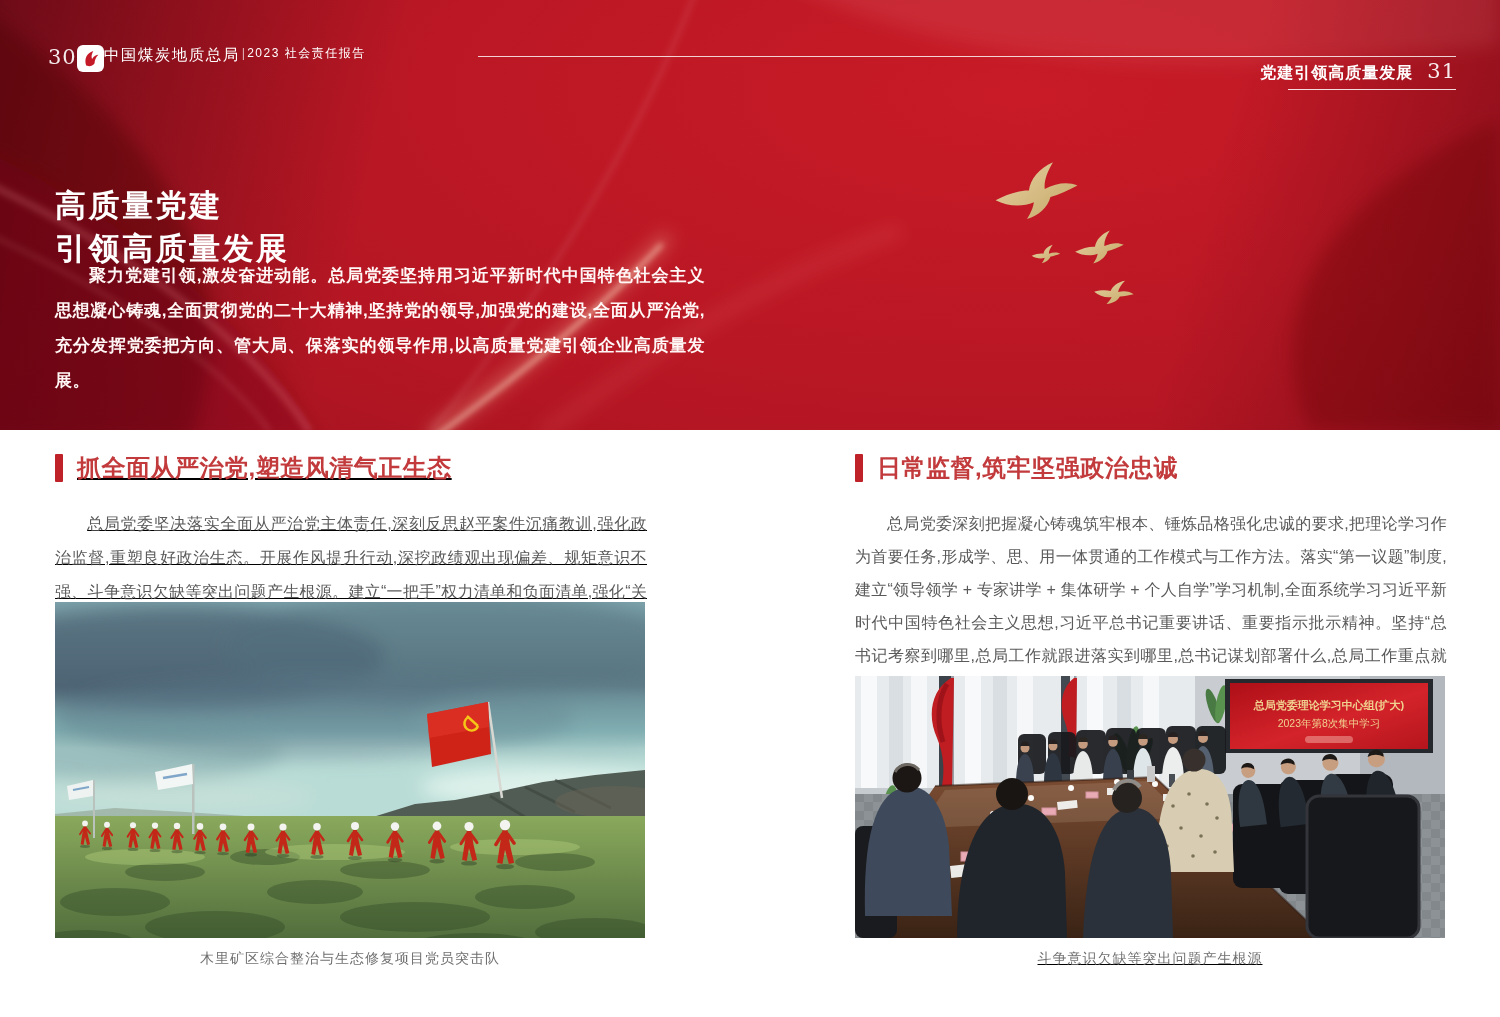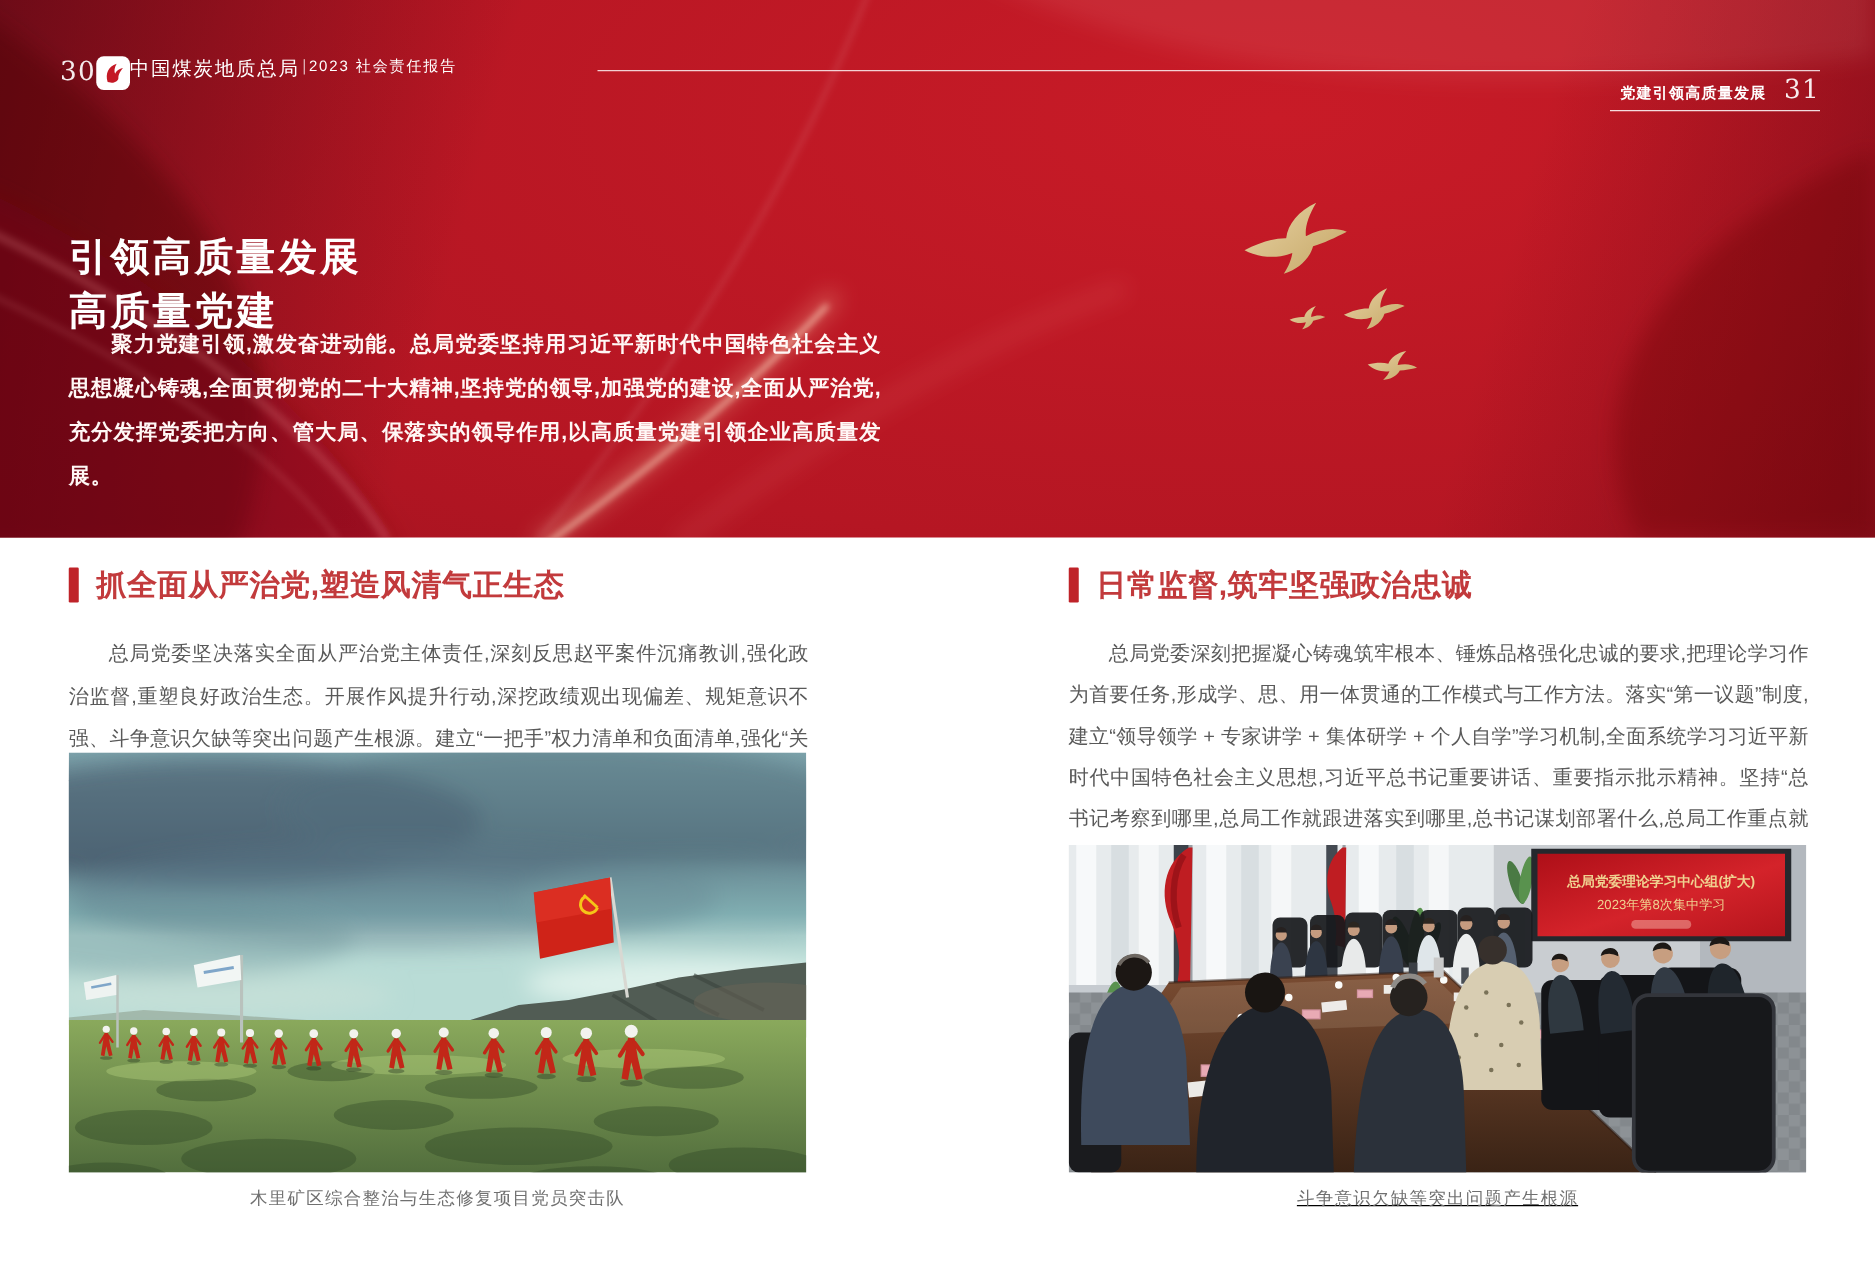--- a/index.html
+++ b/index.html
@@ -20,34 +20,34 @@
   .logo-box{width:27px;height:27px;background:#fff;border-radius:6px;display:flex;
             align-items:center;justify-content:center;}
   .org-name{font-size:15.5px;font-weight:400;letter-spacing:1.5px;}
   .hdr-sep{font-size:13px;opacity:.65;margin:0 2px;}
   .report-title{font-size:12px;font-weight:400;letter-spacing:1.5px;}
   .hdr-line{position:absolute;left:478px;top:56px;width:978px;height:1px;
             background:rgba(255,255,255,.8);}
   .hdr-right{position:absolute;right:44px;top:59px;display:flex;flex-direction:column;
              align-items:flex-end;color:#fff;}
   .hdr-right-row{display:flex;align-items:baseline;gap:14px;}
-  .hdr-right-title{font-size:12px;font-weight:600;letter-spacing:1px;}
+  .hdr-right-title{font-size:16px;font-weight:600;letter-spacing:1px;}
   .hdr-underline{width:168px;height:1px;background:rgba(255,255,255,.85);margin-top:5px;}
 
   .main-title{position:absolute;left:55px;top:163px;color:#ffffff;font-size:31px;
               font-weight:700;line-height:43px;letter-spacing:2.5px;}
   .main-title span{display:block;}
   .intro{position:absolute;left:55px;top:258px;width:650px;color:#fff7f5;font-size:17px;
          font-weight:600;line-height:35px;letter-spacing:.5px;text-align:justify;
          text-indent:2em;margin:0;}
   .doves{position:absolute;left:950px;top:148px;width:260px;height:175px;}
 
   
   .col{position:absolute;top:452px;width:592px;}
-  .col-left{left:55px;}
+  .col-left{left:55px;text-decoration:underline;}
   .col-right{left:855px;}
   .sec-head{display:flex;align-items:center;gap:14px;}
   .sec-bar{width:8px;height:28px;background:#bf2329;border-radius:1px;flex:0 0 auto;}
   .sec-title{margin:0;font-size:24px;font-weight:700;color:#c23a3c;letter-spacing:.5px;}
   .body-text{margin:23px 0 0 0;font-size:16px;line-height:34px;color:#595959;
              text-align:justify;text-indent:2em;letter-spacing:.2px;}
   .col-right .body-text{line-height:33px;}
 
   figure{margin:0;position:absolute;left:0;width:590px;}
   .photo-left{top:150px;height:292px;}
@@ -96,22 +96,22 @@
     <div class="hdr-line"></div>
     <div class="hdr-right">
       <div class="hdr-right-row">
         <span class="hdr-right-title">党建引领高质量发展</span>
         <span class="pgnum">31</span>
       </div>
       <div class="hdr-underline"></div>
     </div>
 
     <h1 class="main-title">
+      <span>高质量党建</span>
       <span>引领高质量发展</span>
-      <span>高质量党建</span>
     </h1>
     <p class="intro">聚力党建引领,激发奋进动能。总局党委坚持用习近平新时代中国特色社会主义思想凝心铸魂,全面贯彻党的二十大精神,坚持党的领导,加强党的建设,全面从严治党,充分发挥党委把方向、管大局、保落实的领导作用,以高质量党建引领企业高质量发展。</p>
 
     <svg class="doves" viewBox="0 0 260 175" aria-hidden="true">
       <defs>
         <path id="dove" d="M4 28 C 14 24 24 22 32 23 C 34 14 42 6 54 2 C 48 10 45 17 45 23 C 55 19 65 19 72 23 C 64 26 56 29 49 30 C 46 38 38 44 28 46 C 32 41 34 37 35 33 C 25 36 13 34 4 28 Z"></path>
         <linearGradient id="gold" x1="0" y1="0" x2="1" y2="1">
           <stop offset="0" stop-color="#e6d0a0"></stop>
             <stop offset="1" stop-color="#c6a868"></stop>
         </linearGradient>

